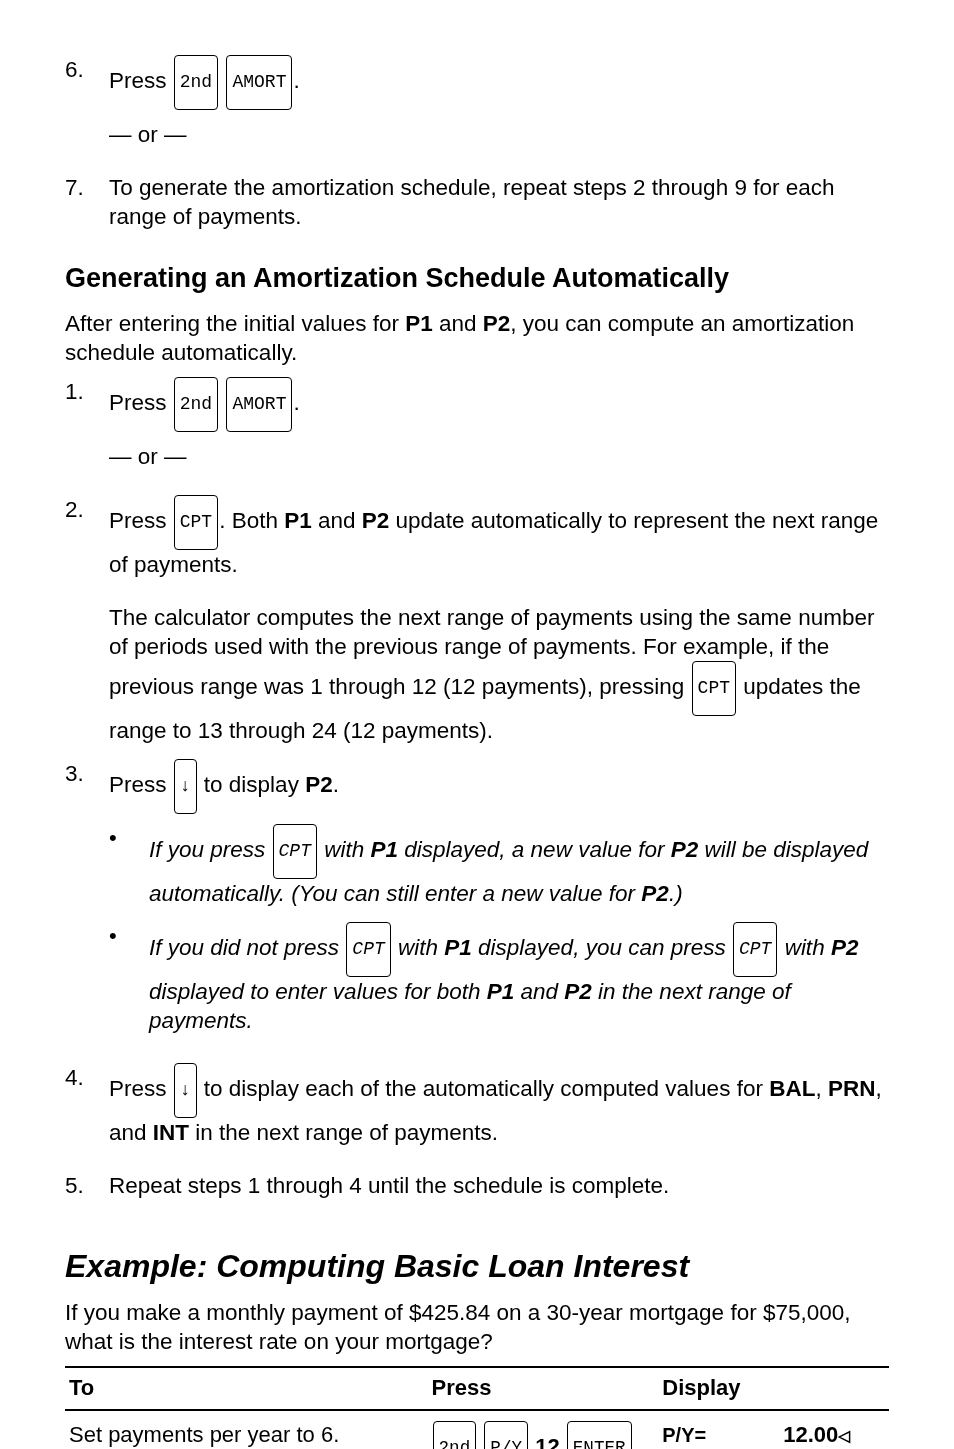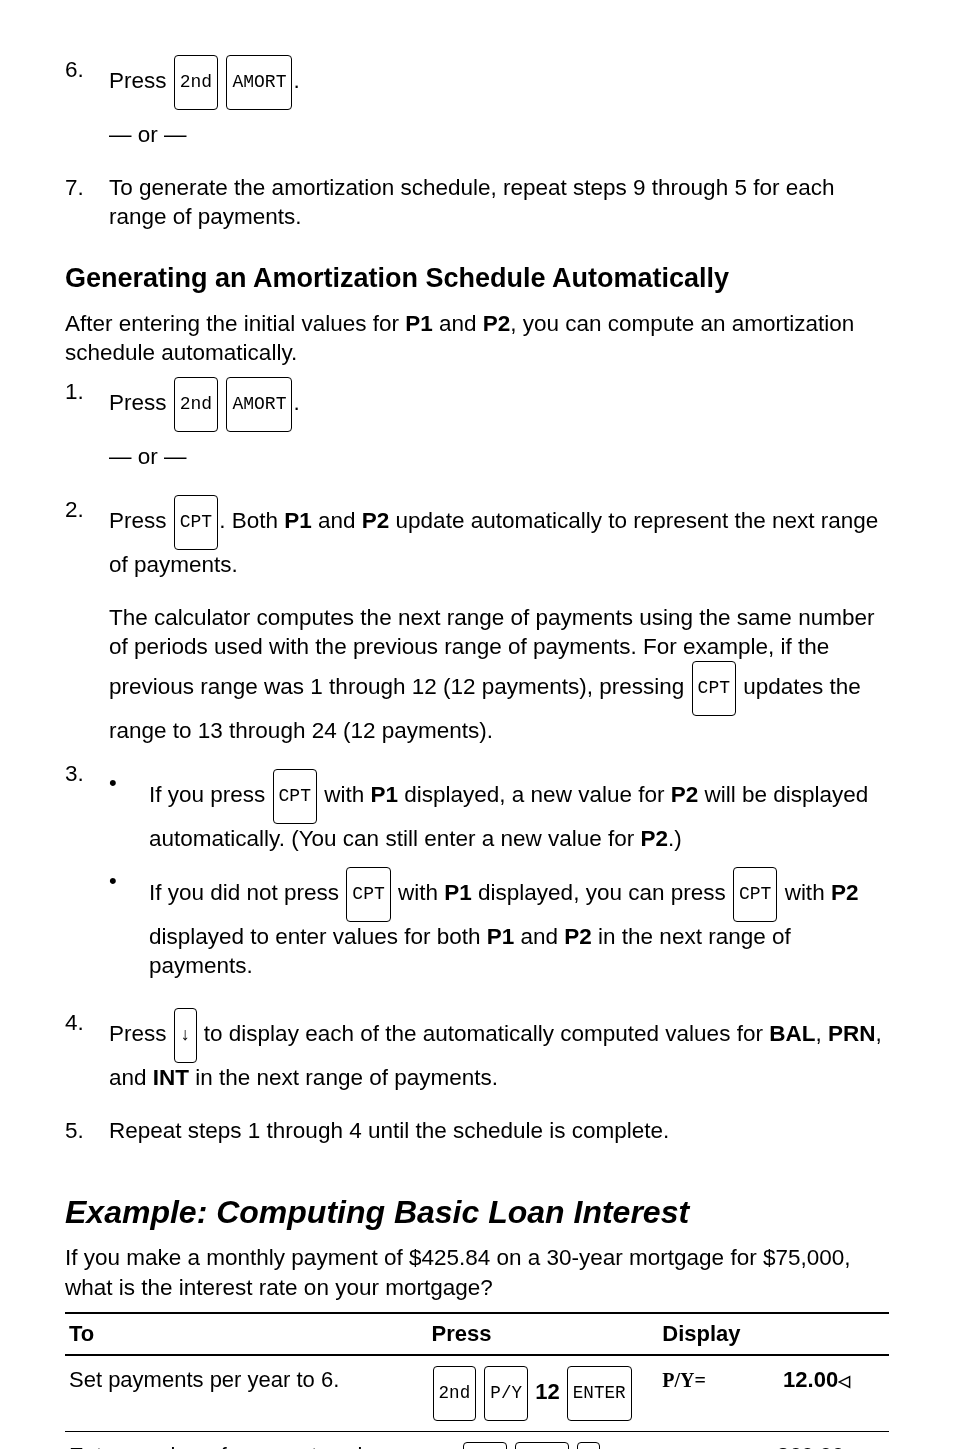--- a/index.html
+++ b/index.html
@@ -39,49 +39,49 @@
   h2.example {
     font-family: Arial, sans-serif;
     font-size:32px;
     font-weight:bold;
     font-style:italic;
     margin:36px 0 10px 0;
   }
   ul.bul { margin:10px 0 0 0; padding:0; list-style:none; }
   ul.bul > li { display:flex; margin-bottom:14px; }
   ul.bul > li .bdot { width:40px; flex:0 0 40px; font-size:22px; line-height:1; padding-top:3px;}
-  ul.bul > li .bbody { flex:1; }
+  ul.bul > li .bbody { flex:1;font-style:italic; }
   p { margin:0 0 10px 0; }
   .indent-para { margin: 10px 0 14px 44px; }
 
   table.ex { width:100%; border-collapse:collapse; margin-top:6px; font-size:22px;}
   table.ex thead tr { border-top:2px solid #000; border-bottom:2px solid #000; }
   table.ex th { text-align:left; font-family:Arial,sans-serif; font-weight:bold; padding:6px 4px; }
   table.ex th.disp { text-align:left; }
   table.ex tbody tr { border-bottom:1px solid #000; }
   table.ex td { padding:10px 4px; vertical-align:top; }
   table.ex td.right { text-align:center; font-family:Arial,sans-serif; font-weight:bold;}
   .tri { display:inline-block; font-size:0.7em; vertical-align:1px; }
-  .dispvar { font-family:Liberation Serif, serif; font-weight:bold; font-size:20px;text-align:center;}
+  .dispvar { font-family:Liberation Sans, sans-serif; font-weight:bold; font-size:20px;text-align:center;}
 </style>
 </head>
 <body>
 
 <ol class="main" id="top-steps">
     <li>
       <div class="num">6.</div>
       <div class="body">
         <p>Press <span class="key">2nd</span> <span class="key">AMORT</span>.</p>
         <p>— or —</p>
       </div>
     </li>
     <li>
       <div class="num">7.</div>
       <div class="body">
-        <p>To generate the amortization schedule, repeat steps 9 through 5 for each range of payments.</p>
+        <p>To generate the amortization schedule, repeat steps 2 through 9 for each range of payments.</p>
       </div>
     </li>
   </ol>
 
 <h2 class="sec">Generating an Amortization Schedule Automatically</h2>
 <p id="intro1">After entering the initial values for <b>P1</b> and <b>P2</b>, you can compute an amortization schedule automatically.</p>
 
 <ol class="main" id="mid-steps">
     <li>
       <div class="num">1.</div>
@@ -93,20 +93,21 @@
     <li>
       <div class="num">2.</div>
       <div class="body">
         <p>Press <span class="key">CPT</span>. Both <b>P1</b> and <b>P2</b> update automatically to represent the next range of payments.</p>
       </div>
     </li>
     <p class="indent-para">The calculator computes the next range of payments using the same number of periods used with the previous range of payments. For example, if the previous range was 1 through 12 (12 payments), pressing <span class="key">CPT</span> updates the range to 13 through 24 (12 payments).</p>
     <li>
       <div class="num">3.</div>
       <div class="body">
+        <p>Press <span class="key">↓</span> to display <b>P2</b>.</p>
         <ul class="bul">
           <li>
             <div class="bdot">•</div>
             <div class="bbody">If you press <span class="key">CPT</span> with <b>P1</b> displayed, a new value for <b>P2</b> will be displayed automatically. (You can still enter a new value for <b>P2</b>.)</div>
           </li>
           <li>
             <div class="bdot">•</div>
             <div class="bbody">If you did not press <span class="key">CPT</span> with <b>P1</b> displayed, you can press <span class="key">CPT</span> with <b>P2</b> displayed to enter values for both <b>P1</b> and <b>P2</b> in the next range of payments.</div>
           </li>
         </ul>

